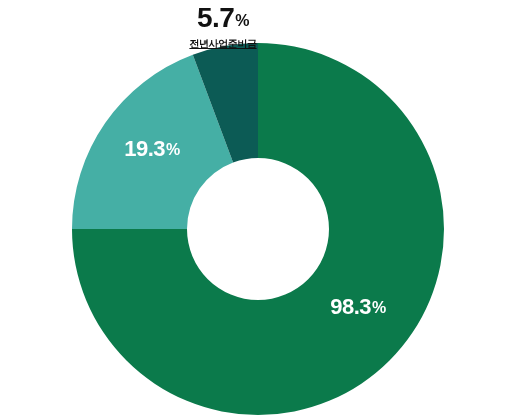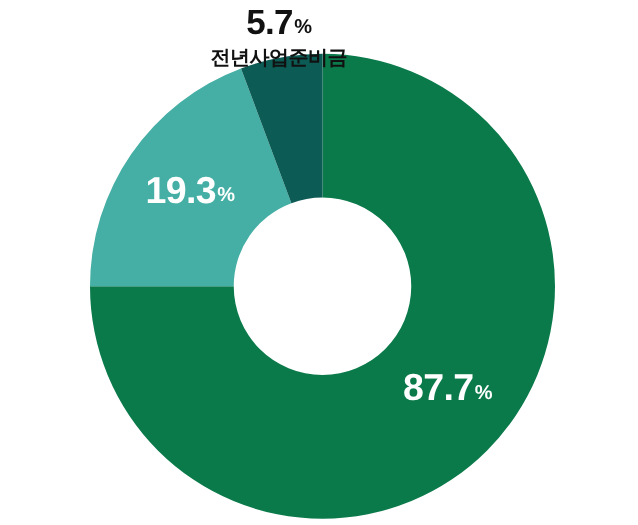--- a/index.html
+++ b/index.html
@@ -42,39 +42,40 @@
     pointer-events: none;
   }
 
   .pct-line {
     display: block;
     font-weight: 700;
     letter-spacing: -0.5px;
   }
 
   .pct-value {
-    font-size: 30px;
+    font-size: 22px;
     font-weight: 700;
     letter-spacing: -0.5px;
   }
 
   .pct-sign {
     font-size: 16px;
     font-weight: 700;
     margin-left: 1px;
     position: relative;
     top: -1px;
   }
 
   .sub-line {
     display: block;
-    font-size: 16px;
+    font-size: 10px;
     font-weight: 700;
     margin-top: 7px;
     letter-spacing: -0.4px;
+    text-decoration: underline;
   }
 
   
   #label-prev {
     left: 219px;
     top: 4px;
     color: #111111;
   }
   #label-prev .pct-value { font-size: 28px; }
 
@@ -111,17 +112,17 @@
   </div>
 
   <div class="slice-label" id="label-gov">
     <span class="pct-line">
       <span class="pct-value">19.3</span><span class="pct-sign">%</span>
     </span>
   </div>
 
   <div class="slice-label" id="label-fees">
     <span class="pct-line">
-      <span class="pct-value">87.7</span><span class="pct-sign">%</span>
+      <span class="pct-value">98.3</span><span class="pct-sign">%</span>
     </span>
   </div>
 
 </div>
 
 </body></html>

